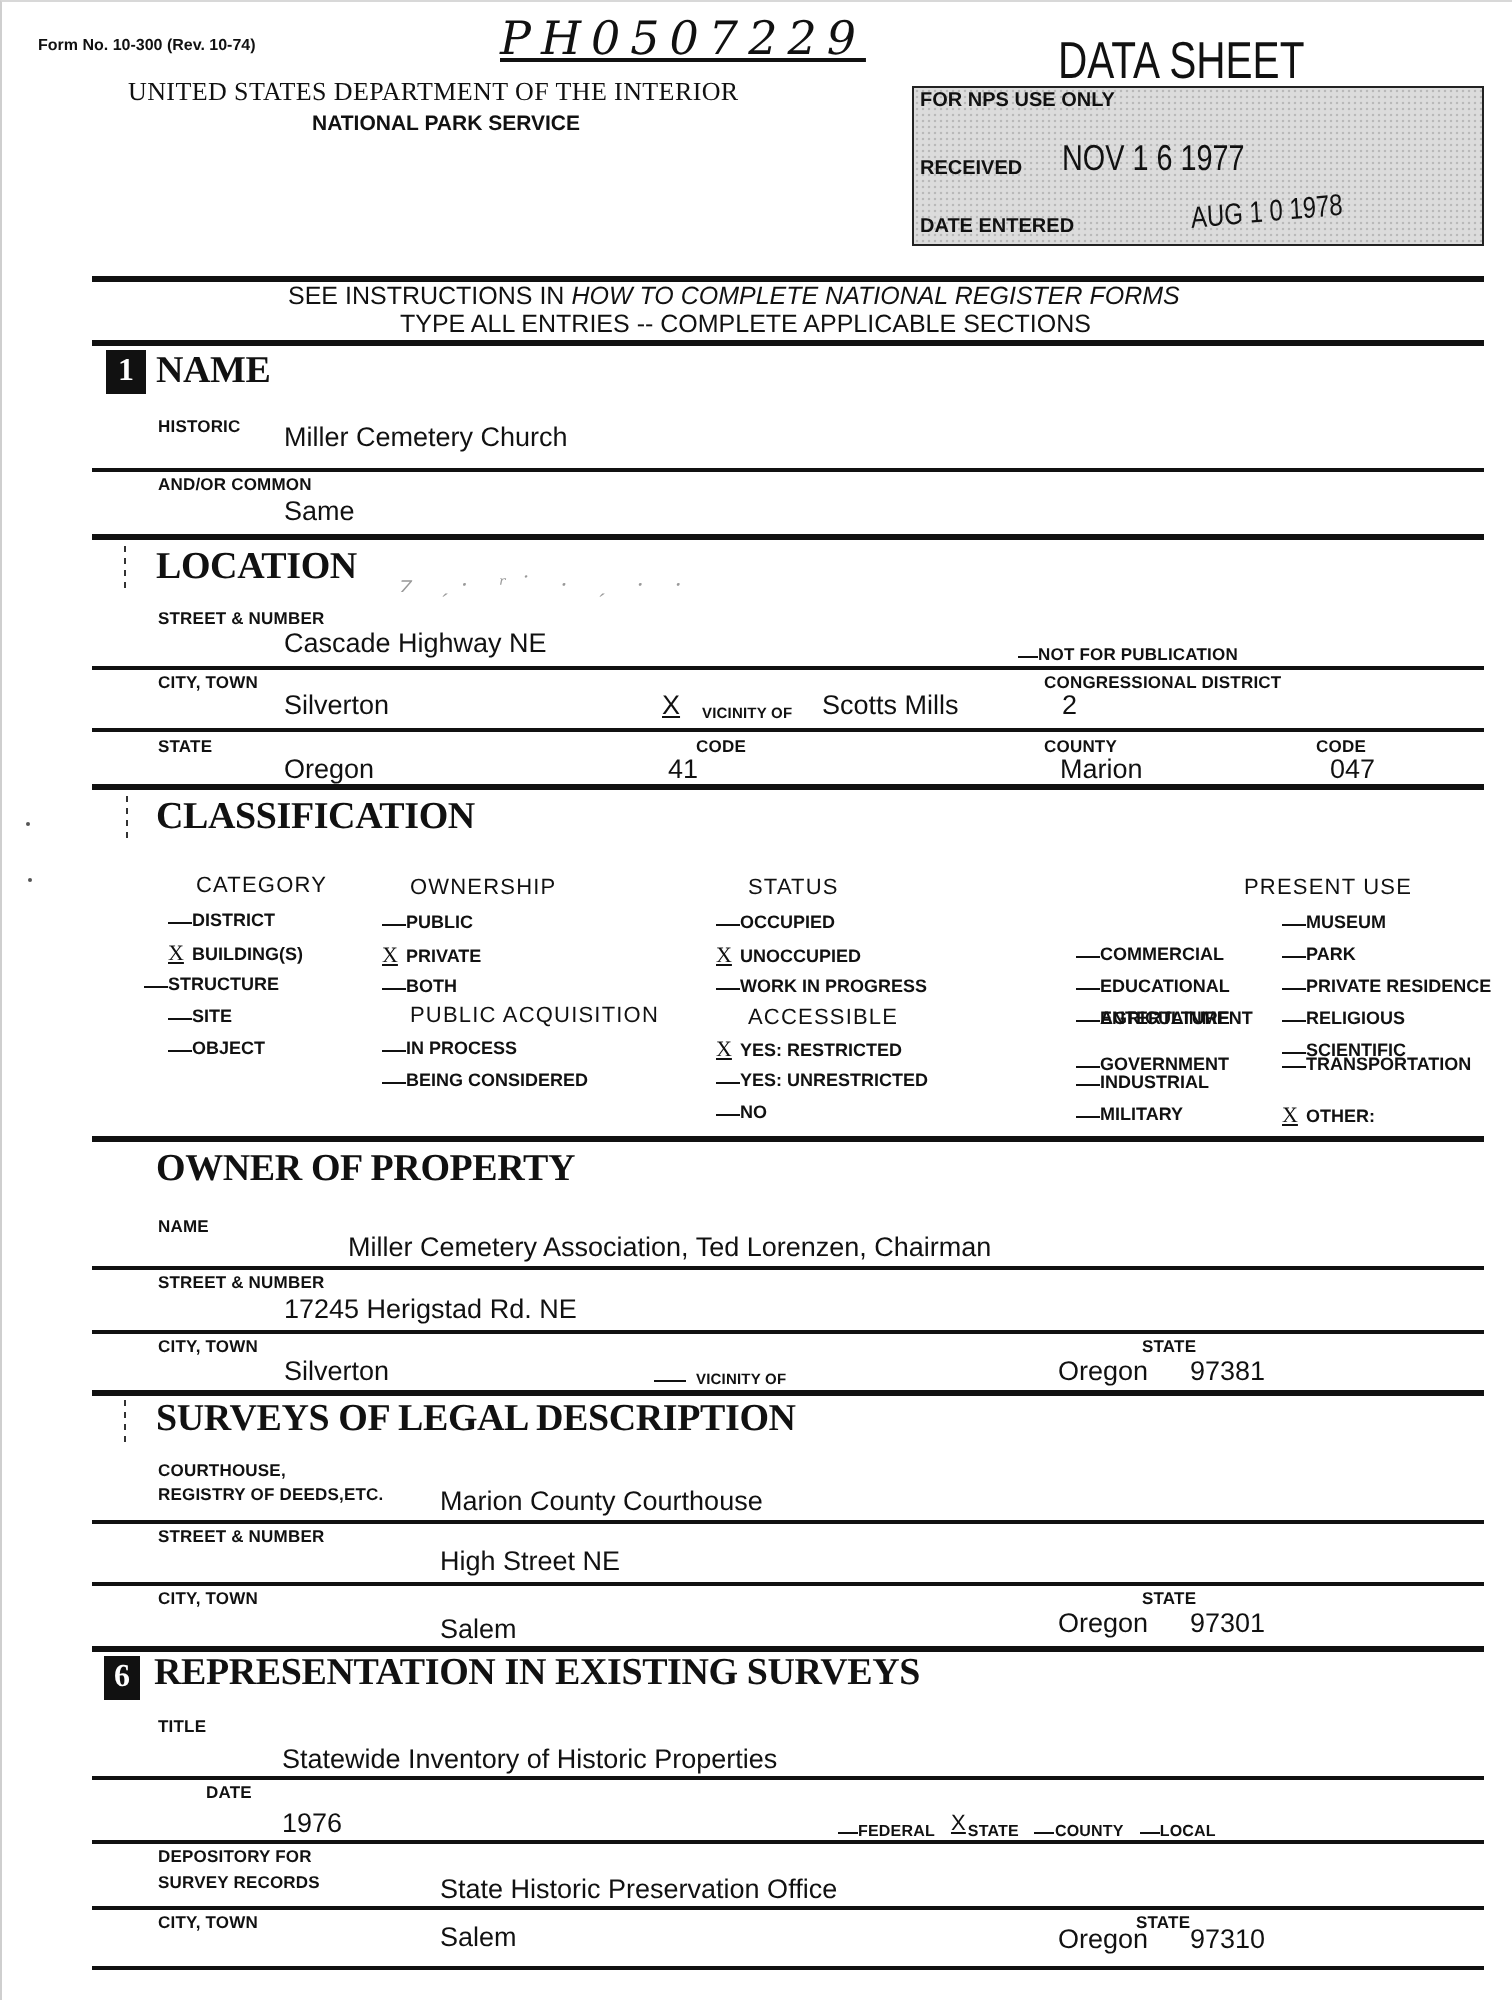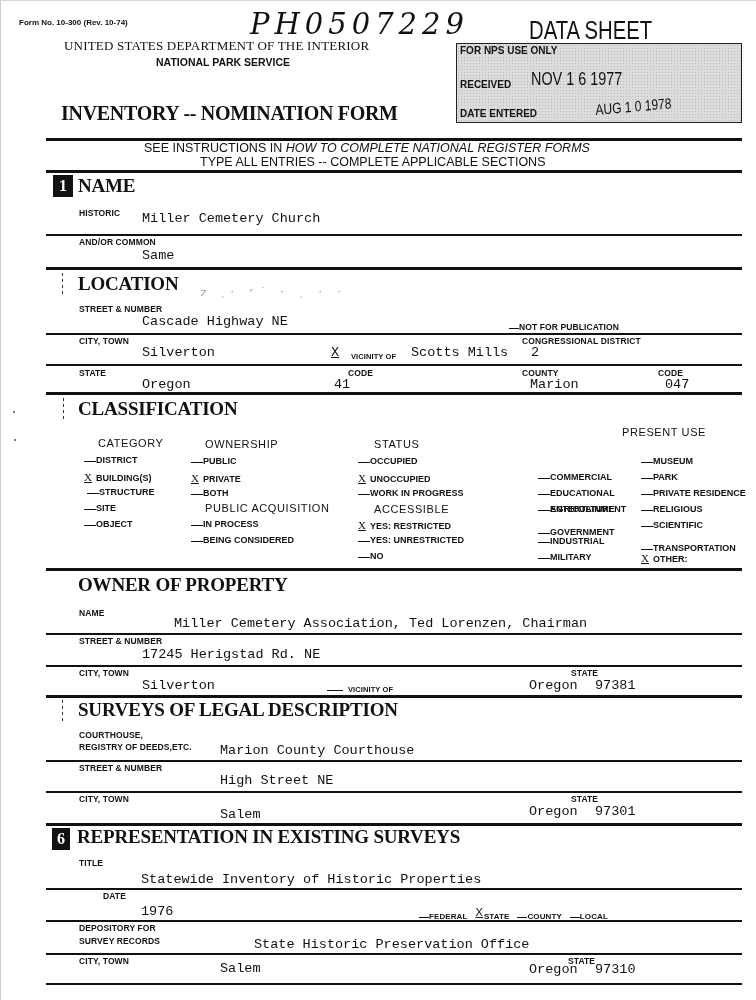--- a/index.html
+++ b/index.html
@@ -2,21 +2,21 @@
 <html><head>
   <meta charset="utf-8">
   <style>
     html, body { margin: 0; padding: 0; background: #ffffff; }
     body { width: 756px; height: 1000px; position: relative; overflow: hidden; color: #111; }
     .page { position: absolute; left: 0; top: 0; width: 756px; height: 1000px; background: #fff;
             border-left: 1px solid #cfcfcf; border-top: 1px solid #d8d8d8; box-sizing: border-box; }
     .abs { position: absolute; white-space: nowrap; }
     .sans { font-family: "Liberation Sans", sans-serif; }
     .serif { font-family: "Liberation Serif", serif; }
-    .mono { font-family: Liberation Mono, monospace; }
+    .mono { font-family: Liberation Sans, sans-serif; }
     .hand { font-family: "DejaVu Serif", serif; font-style: italic; }
 
     .formno { font-size: 8px; font-weight: bold; }
     .dept { font-size: 13px; letter-spacing: 0.2px; }
     .nps { font-size: 10.5px; font-weight: bold; }
     .bigtitle { font-size: 20px; font-weight: bold; letter-spacing: -0.3px; }
 
     .datasheet { font-family: "Liberation Sans", sans-serif; font-size: 26px; letter-spacing: 0px; transform: scaleX(0.78); transform-origin: left top; font-weight: normal; }
     .npsbox { position: absolute; left: 455px; top: 42px; width: 286px; height: 80px;
               border: 1.5px solid #222; box-sizing: border-box;
@@ -49,24 +49,23 @@
     .dash { position: absolute; width: 1px; background: repeating-linear-gradient(#333 0 3px, transparent 3px 6px); }
     .speck { position: absolute; width: 2px; height: 2px; background: #555; border-radius: 1px; }
     .faint { color: #999; font-size: 11px; font-style: italic; font-family: "DejaVu Serif", serif; letter-spacing: 6px; }
   </style>
 </head>
 <body>
 
 <div class="page">
 
   <div class="abs sans formno" style="left:18px; top:17px;">Form No. 10-300 (Rev. 10-74)</div>
-  <div class="abs hand" style="left:249px; top:6px; font-size:29px; letter-spacing:5px;">PH0507229</div>
+  <div class="abs hand" style="left:249px; top:6px; font-size:23px; letter-spacing:5px;text-decoration:underline;">PH0507229</div>
   <div class="abs serif dept" style="left:63px; top:37px;">UNITED STATES DEPARTMENT OF THE INTERIOR</div>
   <div class="abs sans nps" style="left:155px; top:55px;">NATIONAL PARK SERVICE</div>
-  <div class="abs serif bigtitle" style="left:60px; top:101px;">INVENTORY -- NOMINATION FORM</div>
 
   <div class="npsbox"></div>
   <div class="abs datasheet" style="left:528px; top:14px;">DATA SHEET</div>
   <div class="abs sans npslabel" style="left:459px; top:44px;">FOR NPS USE ONLY</div>
   <div class="abs sans npslabel" style="left:459px; top:78px;">RECEIVED</div>
   <div class="abs stamp" style="left:530px; top:68px;">NOV 1 6 1977</div>
   <div class="abs sans npslabel" style="left:459px; top:107px;">DATE ENTERED</div>
   <div class="abs stamp2" style="left:594px; top:100px;">AUG 1 0 1978</div>
 
   <div class="rule thick" style="top:137px;"></div>
@@ -114,21 +113,21 @@
 
   <div class="dash" style="left:62px; top:397px; height:24px;"></div>
   <div class="speck" style="left:12px; top:410px;"></div>
   <div class="speck" style="left:13px; top:438px;"></div>
   <div class="abs serif sechead" style="left:77px; top:397px;">CLASSIFICATION</div>
 
   <div class="abs sans colhead" style="left:97px; top:436px;">CATEGORY</div>
   <div id="cat-list">
       <div class="abs sans opt" style="left: 83px; top: 454px;"><span class="blank"></span><span>DISTRICT</span></div>
       <div class="abs sans opt" style="left: 83px; top: 470px;"><span class="mark" style="text-decoration: underline;">X</span><span>BUILDING(S)</span></div>
-      <div class="abs sans opt" style="left: 86px; top: 486px; text-align: right;"><span class="blank"></span><span>STRUCTURE</span></div>
+      <div class="abs sans opt" style="left: 71px; top: 486px; text-align: right;"><span class="blank"></span><span>STRUCTURE</span></div>
       <div class="abs sans opt" style="left: 83px; top: 502px;"><span class="blank"></span><span>SITE</span></div>
       <div class="abs sans opt" style="left: 83px; top: 518px;"><span class="blank"></span><span>OBJECT</span></div>
     </div>
 
   <div class="abs sans colhead" style="left:204px; top:437px;">OWNERSHIP</div>
   <div id="own-list">
       <div class="abs sans opt" style="left: 190px; top: 455px;"><span class="blank"></span><span>PUBLIC</span></div>
       <div class="abs sans opt" style="left: 190px; top: 471px;"><span class="mark" style="text-decoration: underline;">X</span><span>PRIVATE</span></div>
       <div class="abs sans opt" style="left: 190px; top: 487px;"><span class="blank"></span><span>BOTH</span></div>
     </div>
@@ -144,37 +143,37 @@
       <div class="abs sans opt" style="left: 357px; top: 471px;"><span class="mark" style="text-decoration: underline;">X</span><span>UNOCCUPIED</span></div>
       <div class="abs sans opt" style="left: 357px; top: 487px;"><span class="blank"></span><span>WORK IN PROGRESS</span></div>
     </div>
   <div class="abs sans colhead" style="left:373px; top:502px;">ACCESSIBLE</div>
   <div id="acc-list">
       <div class="abs sans opt" style="left: 357px; top: 518px;"><span class="mark" style="text-decoration: underline;">X</span><span>YES: RESTRICTED</span></div>
       <div class="abs sans opt" style="left: 357px; top: 534px;"><span class="blank"></span><span>YES: UNRESTRICTED</span></div>
       <div class="abs sans opt" style="left: 357px; top: 550px;"><span class="blank"></span><span>NO</span></div>
     </div>
 
-  <div class="abs sans colhead" style="left:597px; top:425px;padding-left:24px;">PRESENT USE</div>
+  <div class="abs sans colhead" style="left:597px; top:437px;padding-left:24px;">PRESENT USE</div>
   <div id="use1-list">
       <div class="abs sans opt" style="left: 537px; top: 455px; margin-top: 48px;"><span class="blank"></span><span>AGRICULTURE</span></div>
       <div class="abs sans opt" style="left: 537px; top: 471px;"><span class="blank"></span><span>COMMERCIAL</span></div>
       <div class="abs sans opt" style="left: 537px; top: 487px;"><span class="blank"></span><span>EDUCATIONAL</span></div>
       <div class="abs sans opt" style="left: 537px; top: 503px;"><span class="blank"></span><span>ENTERTAINMENT</span></div>
       <div class="abs sans opt" style="left: 537px; top: 526px;"><span class="blank"></span><span>GOVERNMENT</span></div>
       <div class="abs sans opt" style="left: 537px; top: 535px;"><span class="blank"></span><span>INDUSTRIAL</span></div>
       <div class="abs sans opt" style="left: 537px; top: 551px;"><span class="blank"></span><span>MILITARY</span></div>
     </div>
   <div id="use2-list">
       <div class="abs sans opt" style="left: 640px; top: 455px;"><span class="blank"></span><span>MUSEUM</span></div>
       <div class="abs sans opt" style="left: 640px; top: 471px;"><span class="blank"></span><span>PARK</span></div>
       <div class="abs sans opt" style="left: 640px; top: 487px;"><span class="blank"></span><span>PRIVATE RESIDENCE</span></div>
       <div class="abs sans opt" style="left: 640px; top: 503px;"><span class="blank"></span><span>RELIGIOUS</span></div>
       <div class="abs sans opt" style="left: 640px; top: 519px;"><span class="blank"></span><span>SCIENTIFIC</span></div>
-      <div class="abs sans opt" style="left: 640px; top: 542px;"><span class="blank"></span><span>TRANSPORTATION</span></div>
+      <div class="abs sans opt" style="left: 640px; top: 526px;"><span class="blank"></span><span>TRANSPORTATION</span></div>
       <div class="abs sans opt" style="left: 640px; top: 551px;"><span class="mark" style="text-decoration: underline;">X</span><span>OTHER:</span></div>
     </div>
 
   <div class="rule thick" style="top:567px;"></div>
 
   <div class="abs serif sechead" style="left:77px; top:573px;">OWNER OF PROPERTY</div>
   <div class="abs sans lbl" style="left:78px; top:607px;">NAME</div>
   <div class="abs mono val" style="left:141px; top:615px;padding-left:32px;">Miller Cemetery Association, Ted Lorenzen, Chairman</div>
   <div class="rule thin" style="top:632px;"></div>
   <div class="abs sans lbl" style="left:78px; top:635px;">STREET &amp; NUMBER</div>
@@ -210,21 +209,21 @@
   <div class="abs serif sechead" style="left:76px; top:825px;">REPRESENTATION IN EXISTING SURVEYS</div>
   <div class="abs sans lbl" style="left:78px; top:857px;">TITLE</div>
   <div class="abs mono val" style="left:140px; top:871px;">Statewide Inventory of Historic Properties</div>
   <div class="rule thin" style="top:887px;"></div>
   <div class="abs sans lbl" style="left:78px; top:890px;padding-left:24px;">DATE</div>
   <div class="abs mono val" style="left:140px; top:903px;">1976</div>
   <div id="levels-list" class="abs sans lbl" style="left:418px; top:905px; font-size:8px;"><span style="margin-right: 8px;"><span class="blank" style="width: 10px;"></span><span>FEDERAL</span></span><span style="margin-right: 8px;"><span style="font-family: &quot;Liberation Sans&quot;, sans-serif; font-weight: normal; font-size: 11px; text-decoration: underline; vertical-align: 3px; margin-right: 1px;">X</span><span>STATE</span></span><span style="margin-right: 8px;"><span class="blank" style="width: 10px;"></span><span>COUNTY</span></span><span style="margin-right: 8px;"><span class="blank" style="width: 10px;"></span><span>LOCAL</span></span></div>
   <div class="rule thin" style="top:919px;"></div>
   <div class="abs sans lbl" style="left:78px; top:922px;">DEPOSITORY FOR</div>
   <div class="abs sans lbl" style="left:78px; top:935px;">SURVEY RECORDS</div>
-  <div class="abs mono val" style="left:219px; top:936px;margin-left:34px;">State Historic Preservation Office</div>
+  <div class="abs mono val" style="left:219px; top:936px;">State Historic Preservation Office</div>
   <div class="rule thin" style="top:952px;"></div>
   <div class="abs sans lbl" style="left:78px; top:955px;">CITY, TOWN</div>
   <div class="abs mono val" style="left:219px; top:960px;">Salem</div>
   <div class="abs sans lbl" style="left:567px; top:955px;">STATE</div>
   <div class="abs mono val" style="left:528px; top:961px;">Oregon</div>
   <div class="abs mono val" style="left:594px; top:961px;">97310</div>
   <div class="rule thin" style="top:982px; height:2px;"></div>
 
 </div>
 

